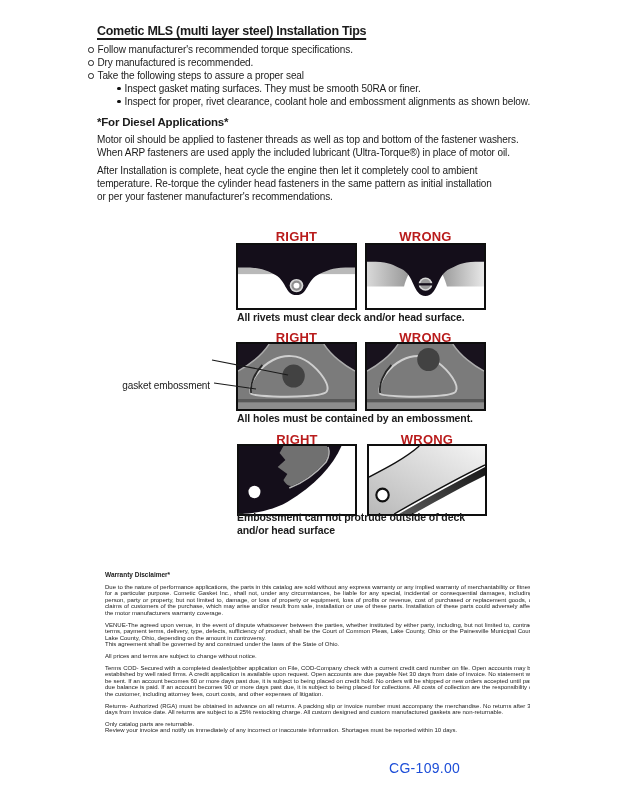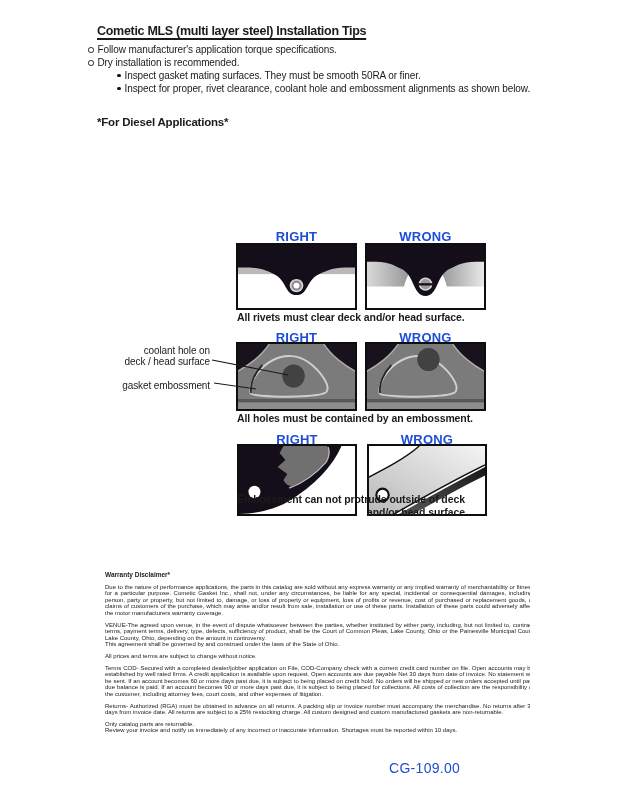--- a/index.html
+++ b/index.html
@@ -15,21 +15,21 @@
   .ob{width:3.5px;height:3.5px;border:1px solid #222;border-radius:50%;margin:4px 4px 0 0;flex:none;}
   .fb{width:3.5px;height:3.5px;background:#111;border-radius:50%;margin:4.5px 4px 0 0;flex:none;}
   .sub{margin-left:29px;}
 
   .diesel-h{position:absolute;left:97px;top:116px;font-size:11.5px;font-weight:bold;letter-spacing:-0.2px;}
   .para{position:absolute;left:97px;width:475px;font-size:10px;line-height:13px;
         letter-spacing:-0.1px;white-space:pre-line;}
   #para1{top:133px;} #para2{top:164px;} #para3{top:203px;}
 
   .fig-label{position:absolute;width:121px;font-size:13px;font-weight:bold;letter-spacing:0.2px;
-             text-align:center;color:#1d4ed8;white-space:nowrap;}
+             text-align:center;color:#b91c1c;white-space:nowrap;}
   .dbox{position:absolute;border:2px solid #0e0e0e;background:#fff;box-sizing:border-box;}
   .dbox svg{display:block;width:100%;height:100%;}
   .caption{position:absolute;font-size:10.5px;font-weight:bold;letter-spacing:-0.1px;
            line-height:12.5px;white-space:pre-line;}
 
   .fig2-lab{position:absolute;left:106px;width:104px;text-align:right;font-size:10px;
             letter-spacing:-0.1px;line-height:11px;white-space:pre-line;}
   #fig2lab1{top:345px;} #fig2lab2{top:380px;}
   .leader{position:absolute;left:206px;top:352px;width:100px;height:45px;}
 
@@ -44,37 +44,46 @@
 </head>
 <body>
 
 <div id="page">
 
   <div class="title">Cometic MLS (multi layer steel) Installation Tips</div>
 
   <div class="bullets">
     <div class="b-row">
       <span class="ob"></span>
-      <span>Follow manufacturer's application torque specifications.</span>
+      <span>Follow manufacturer's recommended torque specifications.</span>
     </div>
     <div class="b-row">
       <span class="ob"></span>
-      <span>Dry installation is recommended.</span>
+      <span>Dry manufactured is recommended.</span>
+    </div>
+    <div class="b-row">
+      <span class="ob"></span>
+      <span>Take the following steps to assure a proper seal</span>
     </div>
     <div class="b-row sub">
       <span class="fb"></span>
       <span>Inspect gasket mating surfaces.  They must be smooth 50RA or finer.</span>
     </div>
     <div class="b-row sub">
       <span class="fb"></span>
       <span>Inspect for proper, rivet clearance, coolant hole and embossment alignments as shown below.</span>
     </div>
   </div>
 
   <div class="diesel-h">*For Diesel Applications*</div>
+  <div class="para" id="para1">Motor oil should be applied to fastener threads as well as top and bottom of the fastener washers.
+When ARP fasteners are used apply the included lubricant (Ultra-Torque®) in place of motor oil.</div>
+  <div class="para" id="para2">After Installation is complete, heat cycle the engine then let it completely cool to ambient
+temperature. Re-torque the cylinder head fasteners in the same pattern as initial installation
+or per your fastener manufacturer's recommendations.</div>
 
   <div class="fig-label" style="left:236px;top:229px;">RIGHT</div>
   <div class="fig-label" style="left:365px;top:229px;">WRONG</div>
 
   <div class="dbox" style="left:236px;top:243px;width:121px;height:67px;">
     <svg viewBox="0 0 120 66" preserveAspectRatio="none" aria-hidden="true">
       <rect width="120" height="66" fill="#ffffff"></rect>
       <rect x="0" y="23" width="120" height="7.5" fill="#b9b9b9"></rect>
       <path d="M0,0 H120 V23.5 L110,23.5 C96,24 92,26.5 84,30 C70,36 72,52.5 60,52.5 C48,52.5 50,36 36,30 C28,26.5 24,24 10,23.5 L0,23.5 Z" fill="#140e1a"></path>
       <circle cx="60" cy="42.5" r="7" fill="#d8d8d8"></circle>
@@ -101,22 +110,20 @@
       <circle cx="60" cy="41" r="7" fill="#d8d8d8"></circle>
       <circle cx="60" cy="41" r="5.3" fill="#9a9a9a"></circle>
       <rect x="52.5" y="40" width="15" height="2.4" fill="#140e1a"></rect>
     </svg>
   </div>
   <div class="caption" style="left:237px;top:311px;">All rivets must clear deck and/or head surface.</div>
 
   <div class="fig-label" style="left:236px;top:330px;">RIGHT</div>
   <div class="fig-label" style="left:365px;top:330px;">WRONG</div>
 
-  <div class="fig2-lab" id="fig2lab1">coolant hole on
-deck / head surface</div>
   <div class="fig2-lab" id="fig2lab2">gasket embossment</div>
 
   <div class="dbox" style="left:236px;top:342px;width:121px;height:69px;">
     <svg viewBox="0 0 120 65" preserveAspectRatio="none" aria-hidden="true">
       <rect width="120" height="65" fill="#7b7b7b"></rect>
       <path d="M0,0 H32 C24,12 10,22 0,27 Z" fill="#18121d"></path>
       <path d="M32,0 C24,12 10,22 0,27" fill="none" stroke="#adadad" stroke-width="1.4"></path>
       <path d="M120,27 C110,22 96,12 88,0 H120 Z" fill="#18121d"></path>
       <path d="M88,0 C96,12 110,22 120,27" fill="none" stroke="#adadad" stroke-width="1.4"></path>
       <rect y="55" width="120" height="3.5" fill="#585858"></rect>
@@ -174,21 +181,21 @@
         </linearGradient>
       </defs>
       <rect width="120" height="68" fill="#ffffff"></rect>
       <path d="M52,0 H120 V19 C88,34 55,52 26,68 H0 V31 C18,22 38,12 52,0 Z" fill="url(#s3gb)"></path>
       <path d="M52,0 C38,12 18,22 0,31" stroke="#101010" stroke-width="1.4" fill="none"></path>
       <path d="M120,19 C88,34 55,52 26,68" stroke="#101010" stroke-width="1.4" fill="none"></path>
       <path d="M31,68 C60,52 90,36 120,21 L120,29.5 C94,42 66,57 46,68 Z" fill="url(#s3gs)"></path>
       <circle cx="14" cy="49" r="6.4" fill="#ffffff" stroke="#101010" stroke-width="2.2"></circle>
     </svg>
   </div>
-  <div class="caption" style="left:237px;top:493px;text-align:right;">Embossment can not protrude outside of deck
+  <div class="caption" style="left:237px;top:511px;">Embossment can not protrude outside of deck
 and/or head surface</div>
 
   <div class="warranty">
     <h4>Warranty Disclaimer*</h4>
     <div class="wp">Due to the nature of performance applications, the parts in this catalog are sold without any express warranty or any implied warranty of merchantability or fitness for a particular purpose.  Cometic Gasket Inc., shall not, under any circumstances, be liable for any special, incidental or consequential damages, including, person, party or property, but not limited to, damage, or loss of property or equipment, loss of profits or revenue, cost of purchased or replacement goods, or claims of customers of the purchase, which may arise and/or result from sale, installation or use of these parts.  Installation of these parts could adversely affect the motor manufacturers warranty coverage.</div>
     <div class="wp tight">VENUE-The agreed upon venue, in the event of dispute whatsoever between the parties, whether instituted by either party, including, but not limited to, contract terms, payment terms, delivery, type, defects, sufficiency of product, shall be the Court of Common Pleas, Lake County, Ohio or the Painesville Municipal Court, Lake County, Ohio, depending on the amount in controversy.</div>
     <div class="wp">This agreement shall be governed by and construed under the laws of the State of Ohio.</div>
     <div class="wp">All prices and terms are subject to change without notice.</div>
     <div class="wp">Terms COD- Secured with a completed dealer/jobber application on File, COD-Company check with a current credit card number on file.  Open accounts may be established by well rated firms.  A credit application is available upon request.  Open accounts are due payable Net 30 days from date of invoice.  No statement will be sent.  If an account becomes 60 or more days past due, it is subject to being placed on credit hold.  No orders will be shipped or new orders accepted until past due balance is paid.  If an account becomes 90 or more days past due, it is subject to being placed for collections.  All costs of collection are the responsibility of the customer, including attorney fees, court costs, and other expenses of litigation.</div>
     <div class="wp">Returns- Authorized (RGA) must be obtained in advance on all returns.  A packing slip or invoice number must accompany the merchandise.  No returns after 30 days from invoice date.  All returns are subject to a 25% restocking charge.  All custom designed and custom manufactured gaskets are non-returnable.</div>

